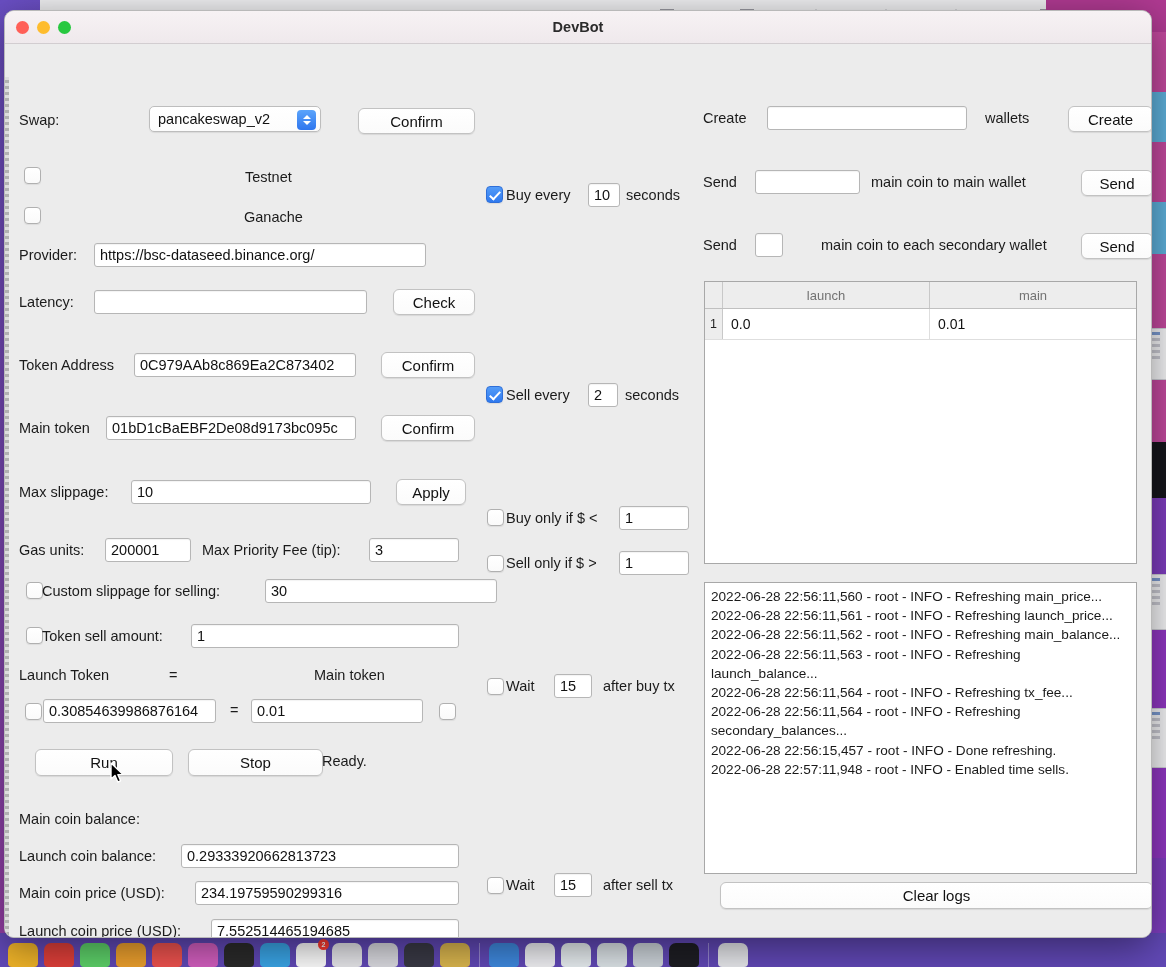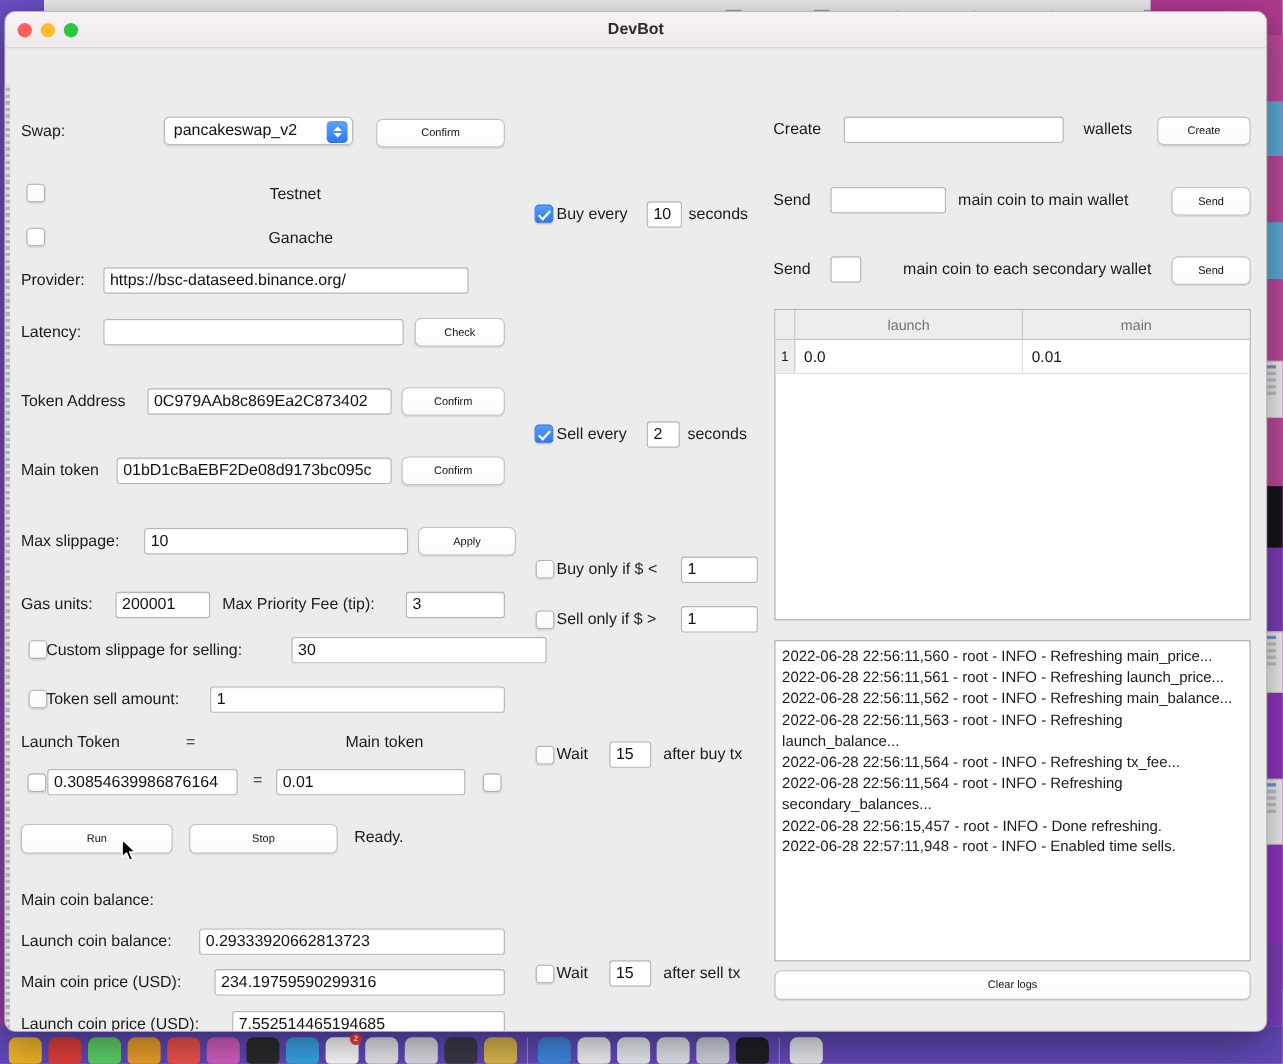--- a/index.html
+++ b/index.html
@@ -121,27 +121,28 @@
     white-space: nowrap;
     display: flex; align-items: center;
     box-shadow: inset 0 1px 1px rgba(0,0,0,0.05);
   }
 
   .btn {
     background: linear-gradient(#ffffff, #fbfbfb);
     border: 1px solid #c2c2c2;
     border-radius: 6px;
     height: 26px;
-    font-size: 10px;
+    font-size: 15px;
     color: #111;
     display: flex; align-items: center; justify-content: center;
     cursor: default;
     box-shadow: 0 1px 1px rgba(0,0,0,0.09);
     font-family: "Liberation Sans", sans-serif;
     white-space: nowrap;
+    margin-left: 16px;
   }
 
   .cb {
     width: 17px; height: 17px;
     border: 1px solid #b0b0b0;
     border-radius: 4px;
     background: linear-gradient(#ffffff, #fafafa);
     box-shadow: 0 1px 1px rgba(0,0,0,0.07);
     flex: 0 0 auto;
     position: relative;
@@ -367,21 +368,21 @@
     <div class="abs lbl" style="left:14px; top:313px;">Token Address</div>
     <div class="abs tf" style="left:129px; top:309px; width:222px;">0C979AAb8c869Ea2C873402</div>
     <div class="abs btn" style="left:360px; top:308px; width:94px;">Confirm</div>
 
     <div class="abs lbl" style="left:14px; top:376px;">Main token</div>
     <div class="abs tf" style="left:101px; top:372px; width:250px;">01bD1cBaEBF2De08d9173bc095c</div>
     <div class="abs btn" style="left:360px; top:371px; width:94px;">Confirm</div>
 
     <div class="abs lbl" style="left:14px; top:440px;">Max slippage:</div>
     <div class="abs tf" style="left:126px; top:436px; width:240px;">10</div>
-    <div class="abs btn" style="left:375px; top:435px; width:89px;">Apply</div>
+    <div class="abs btn" style="left:375px; top:435px; width:70px;">Apply</div>
 
     <div class="abs lbl" style="left:14px; top:498px;">Gas units:</div>
     <div class="abs tf" style="left:100px; top:494px; width:86px;">200001</div>
     <div class="abs lbl" style="left:197px; top:498px;">Max Priority Fee (tip):</div>
     <div class="abs tf" style="left:364px; top:494px; width:90px;">3</div>
 
     <div class="abs cb" style="left:21px; top:538px;"></div>
     <div class="abs lbl" style="left:37px; top:539px;">Custom slippage for selling:</div>
     <div class="abs tf" style="left:260px; top:535px; width:232px;">30</div>
 

